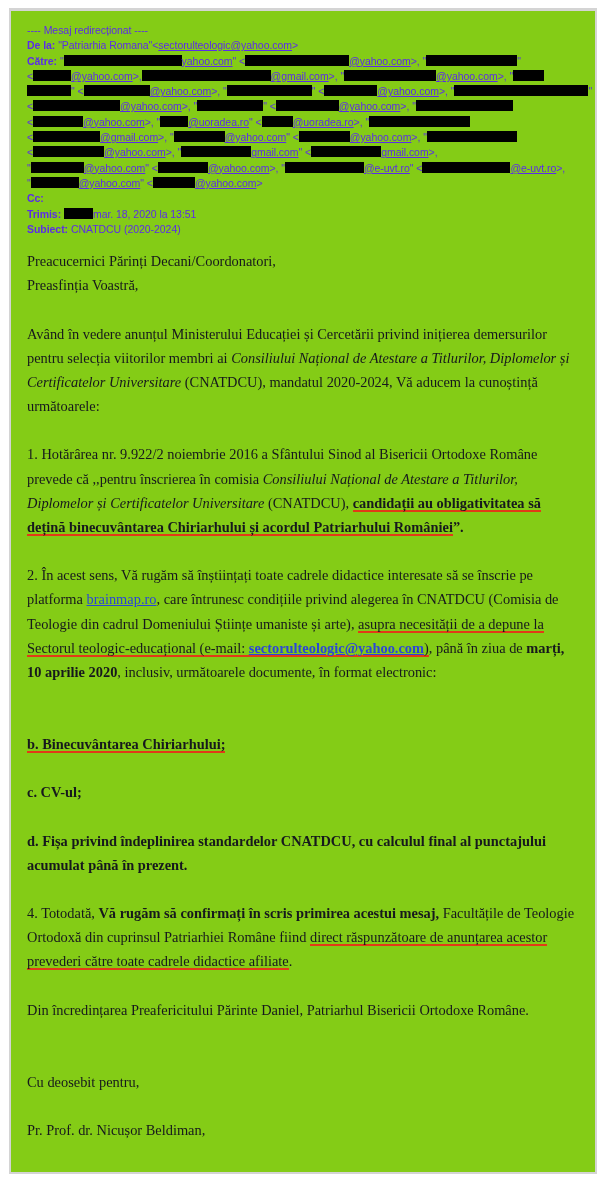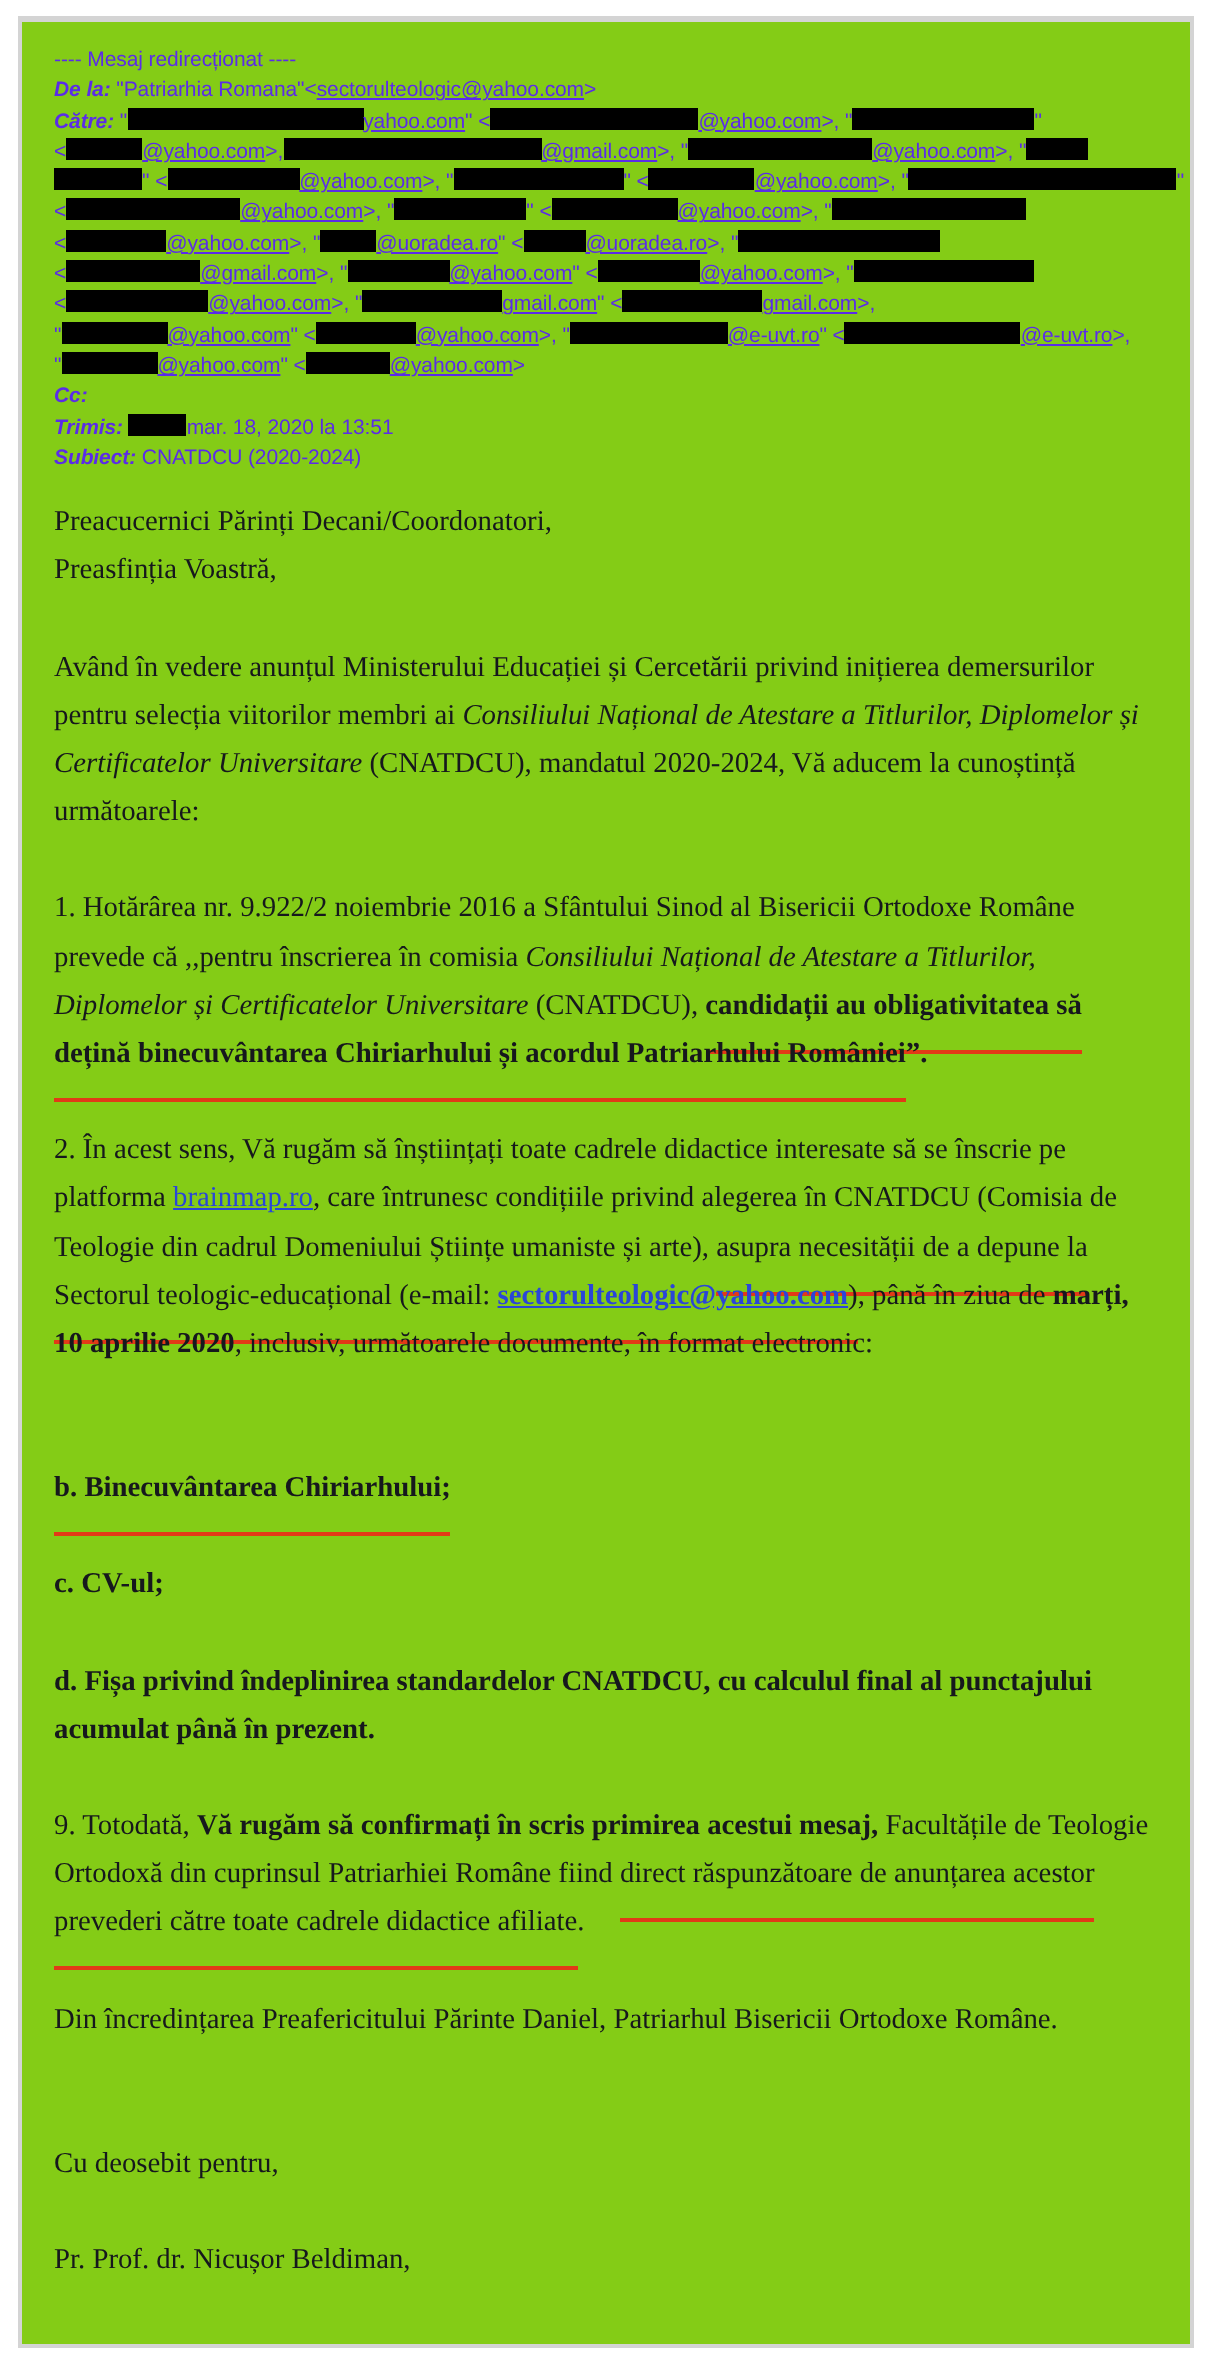--- a/index.html
+++ b/index.html
@@ -37,21 +37,21 @@
   }
 
   
   .hdr {
     font-family: "Liberation Sans", "DejaVu Sans", sans-serif;
     color: #5b2ce8;
     font-size: 10.5px;
     line-height: 15.3px;
     letter-spacing: -0.05px;
   }
-  .hdr b { font-weight: bold; font-style: italic; }
+  .hdr b { font-weight: bold; }
   .hdr .lnk {
     color: #5b2ce8;
     text-decoration: underline;
   }
   .hdr-sep { margin-bottom: 0px; }
 
   .to-block { display: block; }
   .to-line { display: block; white-space: nowrap; }
 
   
@@ -82,21 +82,21 @@
   a.blink, .blink {
     color: #2a46d8;
     text-decoration: underline;
     font-weight: normal;
   }
   .blink-b { color: #2a46d8; text-decoration: underline; font-weight: bold; }
 
   
   .rul {
     box-shadow: inset 0 -2px 0 0 #e23a17;
-    padding-bottom: 16px;
+    padding-bottom: 1px;
   }
 </style>
 </head>
 <body>
 
 <div id="page">
   <div id="card">
 
     <div class="hdr">
 
@@ -194,21 +194,21 @@
       <div class="sp"></div>
 
       <p class="bd">c. CV-ul;</p>
 
       <div class="sp"></div>
 
       <p class="bd">d. Fișa privind îndeplinirea standardelor CNATDCU, cu calculul final al punctajului acumulat până în prezent.</p>
 
       <div class="sp"></div>
 
-      <p><span>9. Totodată, </span><span class="bd">Vă rugăm să confirmați în scris primirea acestui mesaj,</span><span> Facultățile de Teologie Ortodoxă din cuprinsul Patriarhiei Române fiind </span><span class="rul">direct răspunzătoare de anunțarea acestor prevederi către toate cadrele didactice afiliate</span><span>.</span></p>
+      <p><span>4. Totodată, </span><span class="bd">Vă rugăm să confirmați în scris primirea acestui mesaj,</span><span> Facultățile de Teologie Ortodoxă din cuprinsul Patriarhiei Române fiind </span><span class="rul">direct răspunzătoare de anunțarea acestor prevederi către toate cadrele didactice afiliate</span><span>.</span></p>
 
       <div class="sp"></div>
 
       <p>Din încredințarea Preafericitului Părinte Daniel, Patriarhul Bisericii Ortodoxe Române.</p>
 
       <div class="sp"></div>
       <div class="sp"></div>
 
       <p>Cu deosebit pentru,</p>
 

